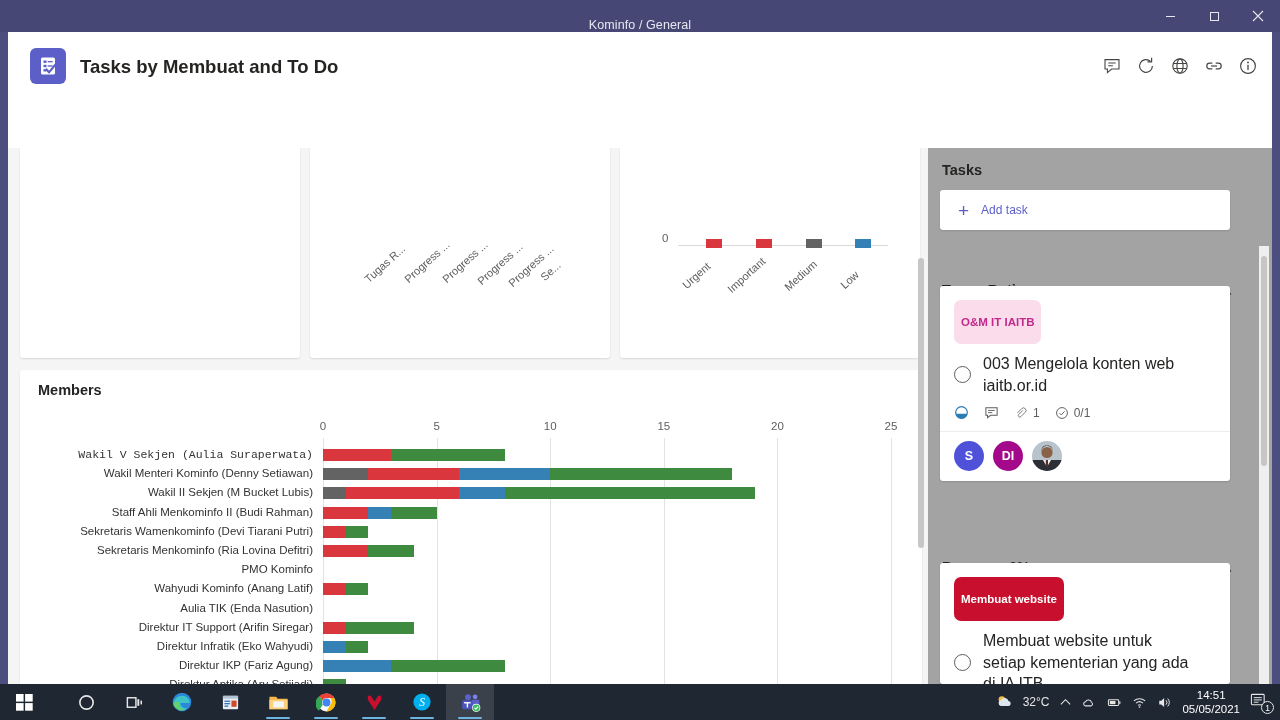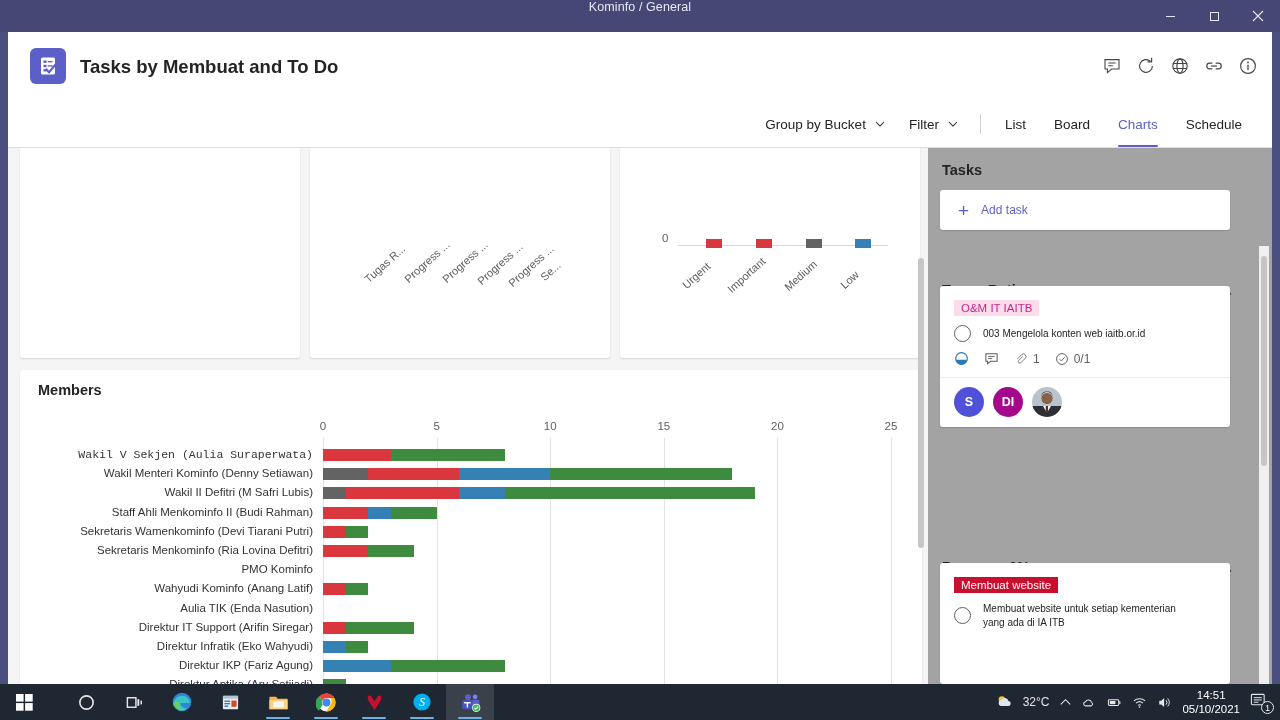--- a/index.html
+++ b/index.html
@@ -7,21 +7,21 @@
     width: 1280px; height: 720px;
     font-family: "Liberation Sans", sans-serif;
     overflow: hidden;
     background: #fff;
   }
   #app { position: relative; width: 1280px; height: 720px; background:#4b4e7f; }
 
   
   .titlebar {
     position:absolute; left:0; top:0; width:1280px; height:32px;
-    background:#464775; display:flex; align-items:flex-start; justify-content:center;
+    background:#464775; display:flex; align-items:flex-end; justify-content:center;
   }
   .titlebar-text { color:#e8e8f0; font-size:12.5px; letter-spacing:.1px; }
   .win-controls { position:absolute; right:0; top:0; height:32px; display:flex; }
   .win-btn { width:44px; height:32px; display:flex; align-items:center; justify-content:center;
              color:#e7e7ef; font-size:12px; }
   .win-btn svg { display:block; }
 
   
   .window {
     position:absolute; left:8px; top:32px; width:1264px; height:652px;
@@ -95,24 +95,24 @@
   .addtask-label { font-size:12px; color:#5b5fc7; }
 
   .bucket-head { position:absolute; left:0; width:320px; height:30px;margin-top:32px; }
   .bucket-name { position:absolute; left:14px; top:4px; font-size:14.5px; font-weight:bold; color:#252423; }
   .bucket-chev { position:absolute; right:14px; top:6px; width:16px; height:16px; color:#444; cursor:pointer; }
 
   .task-card {
     position:absolute; left:12px; width:290px; background:#fff; border-radius:3px;
     box-shadow:0 1px 2px rgba(0,0,0,.14); overflow:hidden;
   }
-  .tag { display:inline-block; font-size:11.5px; padding:2px 7px; border-radius:0; margin:14px 0 0 14px; }
+  .tag { display:inline-block; font-size:11.5px; padding:16px 7px; border-radius:7px; margin:14px 0 0 14px;font-weight:bold; }
   .task-row { display:flex; align-items:center; gap:12px; padding:9px 14px 0 14px; }
   .circle-chk { width:17px; height:17px; border:1.5px solid #605e5c; border-radius:50%; flex:none; }
-  .task-text { font-size:10px; color:#252423; line-height:1.35; }
+  .task-text { font-size:16px; color:#252423; line-height:1.35; }
   .meta-row { display:flex; align-items:center; gap:15px; padding:9px 14px 11px 14px; font-size:12px; color:#605e5c; }
   .meta-item { display:flex; align-items:center; gap:5px; }
   .avatars { display:flex; align-items:center; gap:9px; padding:9px 14px 10px 14px; border-top:1px solid #ededed; }
   .av { width:30px; height:30px; border-radius:50%; display:flex; align-items:center; justify-content:center;
         color:#fff; font-size:12.5px; font-weight:bold; }
 
   .rp-scroll { position:absolute; right:5px; top:108px; width:6px; height:210px; background:#c8c6c4; border-radius:3px; }
   .rp-scrolltrack { position:absolute; right:3px; top:98px; width:10px; height:438px; background:#f0efef; }
 
   .chart-scroll { position:absolute; right:4px; top:110px; width:6px; height:290px; background:#c8c6c4; border-radius:3px; }
@@ -189,41 +189,20 @@
           <path d="M7 10h6" stroke="currentColor" stroke-width="1.2"></path>
         </svg>
         <svg class="hicon" viewBox="0 0 20 20">
           <circle cx="10" cy="10" r="7.4" fill="none" stroke="currentColor" stroke-width="1.15"></circle>
           <circle cx="10" cy="6.4" r=".95" fill="currentColor"></circle>
           <path d="M10 8.8v5.1" stroke="currentColor" stroke-width="1.3"></path>
         </svg>
       </div>
     </div>
 
-    <div class="toolbar">
-      <div class="toolbar-right">
-        <div class="tb-drop">
-          <span>Group by Bucket</span>
-          <svg class="chev" viewBox="0 0 10 10">
-              <path d="M1 3 L5 7 L9 3" fill="none" stroke="#252423" stroke-width="1.05"></path>
-            </svg>
-        </div>
-        <div class="tb-drop">
-          <span>Filter</span>
-          <svg class="chev" viewBox="0 0 10 10">
-              <path d="M1 3 L5 7 L9 3" fill="none" stroke="#252423" stroke-width="1.05"></path>
-            </svg>
-        </div>
-        <div class="tb-sep"></div>
-        <div class="tb-tab">List</div>
-        <div class="tb-tab">Board</div>
-        <div class="tb-tab active">Charts</div>
-        <div class="tb-tab">Schedule</div>
-      </div>
-    </div>
 
     <div class="content">
 
       <div class="charts-col">
 
         <div class="top-cards">
           <div class="card c1"></div>
 
           <div class="card c2">
             <div class="mini-axis-labels">
@@ -272,21 +251,21 @@
                 <div class="seg" style="left: 0px; width: 68.16px; background: rgb(217, 54, 62);"></div>
                 <div class="seg" style="left: 68.16px; width: 113.6px; background: rgb(62, 138, 62);"></div>
               </div>
               <div class="cat-label" style="left: 0px; width: 293px; top: 47.2px;">Wakil Menteri Kominfo (Denny Setiawan)</div>
               <div class="bar" style="left: 303px; top: 48.2px; width: 408.96px;">
                 <div class="seg" style="left: 0px; width: 45.44px; background: rgb(99, 99, 99);"></div>
                 <div class="seg" style="left: 45.44px; width: 90.88px; background: rgb(217, 54, 62);"></div>
                 <div class="seg" style="left: 136.32px; width: 90.88px; background: rgb(53, 128, 181);"></div>
                 <div class="seg" style="left: 227.2px; width: 181.76px; background: rgb(62, 138, 62);"></div>
               </div>
-              <div class="cat-label" style="left: 0px; width: 293px; top: 66.4px;">Wakil II Defitri (M Safri Lubis)</div>
+              <div class="cat-label" style="left: 0px; width: 293px; top: 66.4px;">Wakil II Sekjen (M Bucket Lubis)</div>
               <div class="bar" style="left: 303px; top: 67.4px; width: 431.68px;">
                 <div class="seg" style="left: 0px; width: 22.72px; background: rgb(99, 99, 99);"></div>
                 <div class="seg" style="left: 22.72px; width: 113.6px; background: rgb(217, 54, 62);"></div>
                 <div class="seg" style="left: 136.32px; width: 45.44px; background: rgb(53, 128, 181);"></div>
                 <div class="seg" style="left: 181.76px; width: 249.92px; background: rgb(62, 138, 62);"></div>
               </div>
               <div class="cat-label" style="left: 0px; width: 293px; top: 85.6px;">Staff Ahli Menkominfo II (Budi Rahman)</div>
               <div class="bar" style="left: 303px; top: 86.6px; width: 113.6px;">
                 <div class="seg" style="left: 0px; width: 45.44px; background: rgb(217, 54, 62);"></div>
                 <div class="seg" style="left: 45.44px; width: 22.72px; background: rgb(53, 128, 181);"></div>
@@ -529,21 +508,21 @@
       <svg width="15" height="15" viewBox="0 0 16 16">
         <path d="M2 6.2a9 9 0 0 1 12 0M4.3 8.6a5.8 5.8 0 0 1 7.4 0M6.5 11a2.6 2.6 0 0 1 3 0" fill="none" stroke="#e6e6e6" stroke-width="1.1"></path>
         <circle cx="8" cy="12.8" r=".9" fill="#e6e6e6"></circle>
       </svg>
       <svg width="15" height="15" viewBox="0 0 16 16">
         <path d="M2.4 6h2.2L7.6 3.3v9.4L4.6 10H2.4z" fill="#e6e6e6"></path>
         <path d="M9.6 5.6a3.4 3.4 0 0 1 0 4.8M11.4 3.8a6 6 0 0 1 0 8.4" fill="none" stroke="#e6e6e6" stroke-width="1.05"></path>
       </svg>
       <div class="clock">
         <div>14:51</div>
-        <div>05/10/2021</div>
+        <div>05/05/2021</div>
       </div>
       <div style="position:relative; width:22px; height:20px;">
         <svg width="17" height="17" viewBox="0 0 18 18">
           <rect x="1.5" y="2.5" width="13.5" height="11" rx="1" fill="none" stroke="#e6e6e6" stroke-width="1.15"></rect>
           <path d="M4 6h8.5M4 8.4h8.5M4 10.8h5" stroke="#e6e6e6" stroke-width="1.05"></path>
         </svg>
         <span style="position:absolute; right:-2px; bottom:-2px; width:13px; height:13px; border-radius:50%;
                      background:#1f2733; border:1px solid #e6e6e6; color:#fff; font-size:8.5px;
                      display:flex; align-items:center; justify-content:center;">1</span>
       </div>

